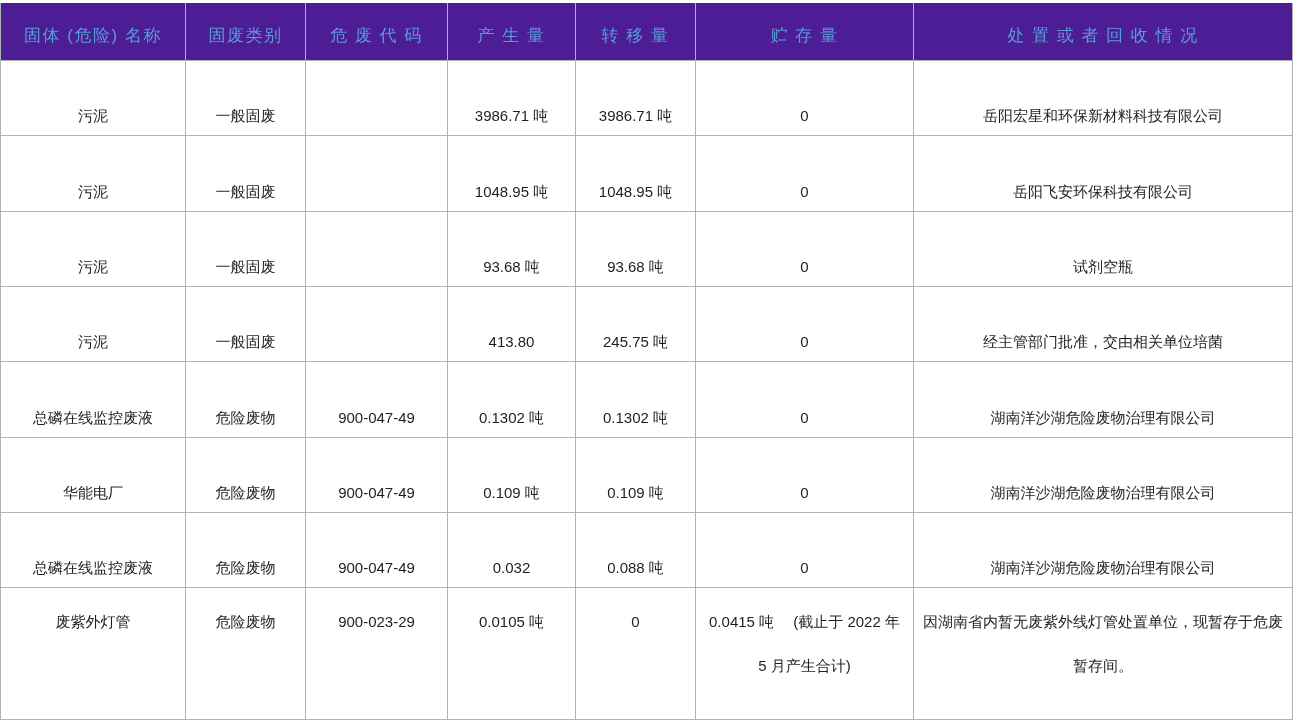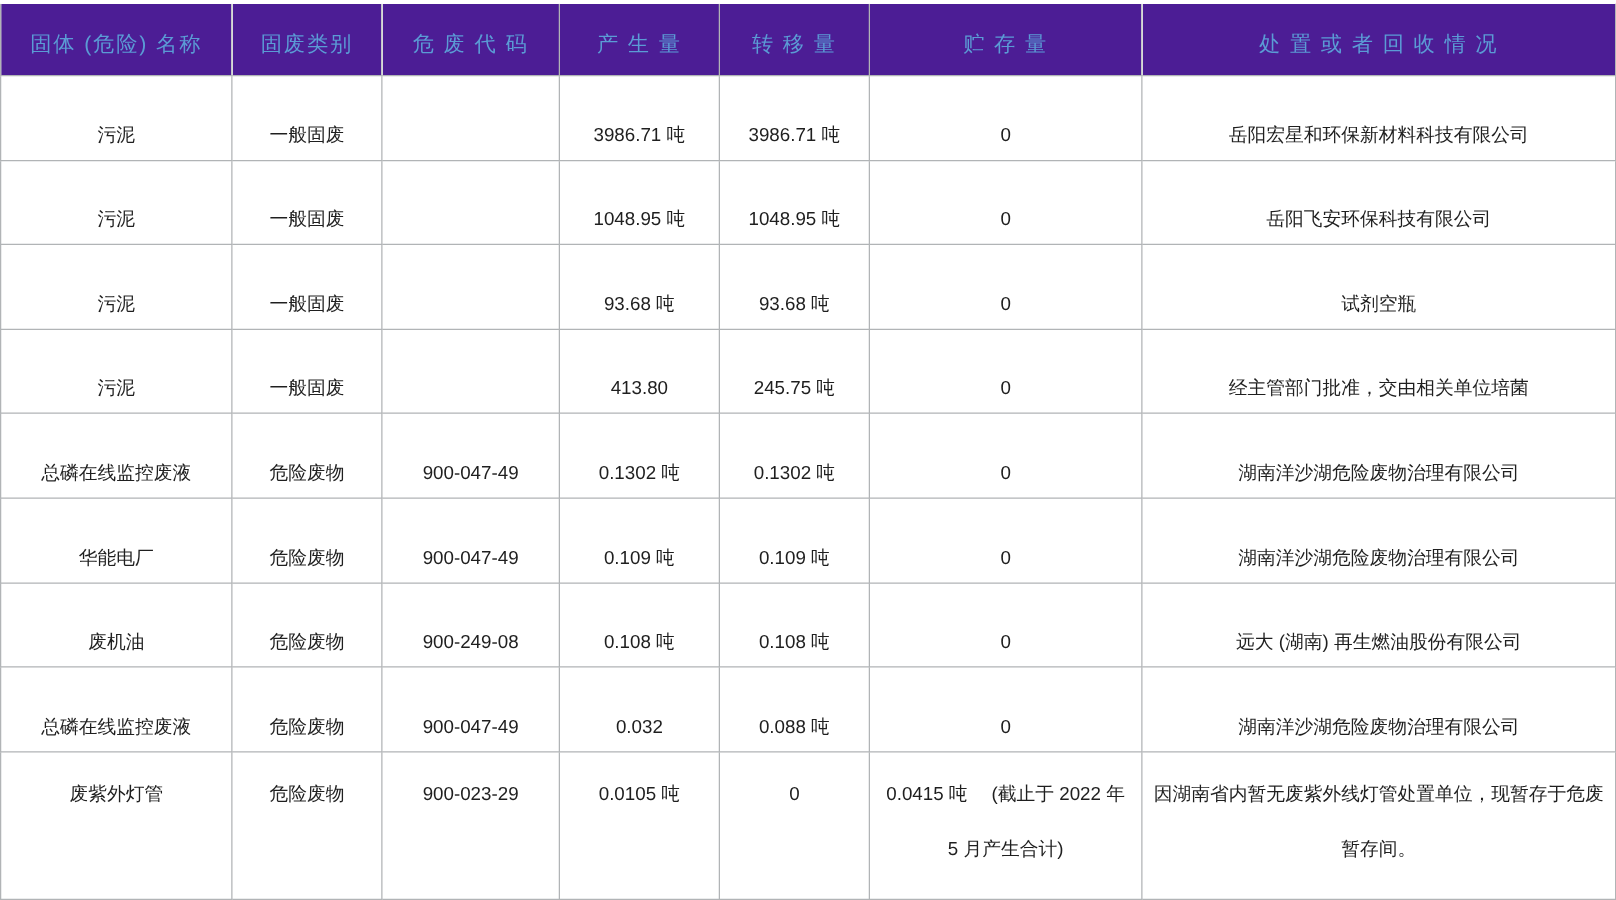--- a/index.html
+++ b/index.html
@@ -125,29 +125,20 @@
     <tr class="row">
       <td>华能电厂</td>
       <td>危险废物</td>
       <td>900-047-49</td>
       <td>0.109 吨</td>
       <td>0.109 吨</td>
       <td>0</td>
       <td>湖南洋沙湖危险废物治理有限公司</td>
     </tr>
     <tr class="row">
-      <td>废机油</td>
-      <td>危险废物</td>
-      <td>900-249-08</td>
-      <td>0.108 吨</td>
-      <td>0.108 吨</td>
-      <td>0</td>
-      <td>远大 (湖南) 再生燃油股份有限公司</td>
-    </tr>
-    <tr class="row">
       <td>总磷在线监控废液</td>
       <td>危险废物</td>
       <td>900-047-49</td>
       <td>0.032</td>
       <td>0.088 吨</td>
       <td>0</td>
       <td>湖南洋沙湖危险废物治理有限公司</td>
     </tr>
     <tr class="row-tall">
       <td>废紫外灯管</td>

